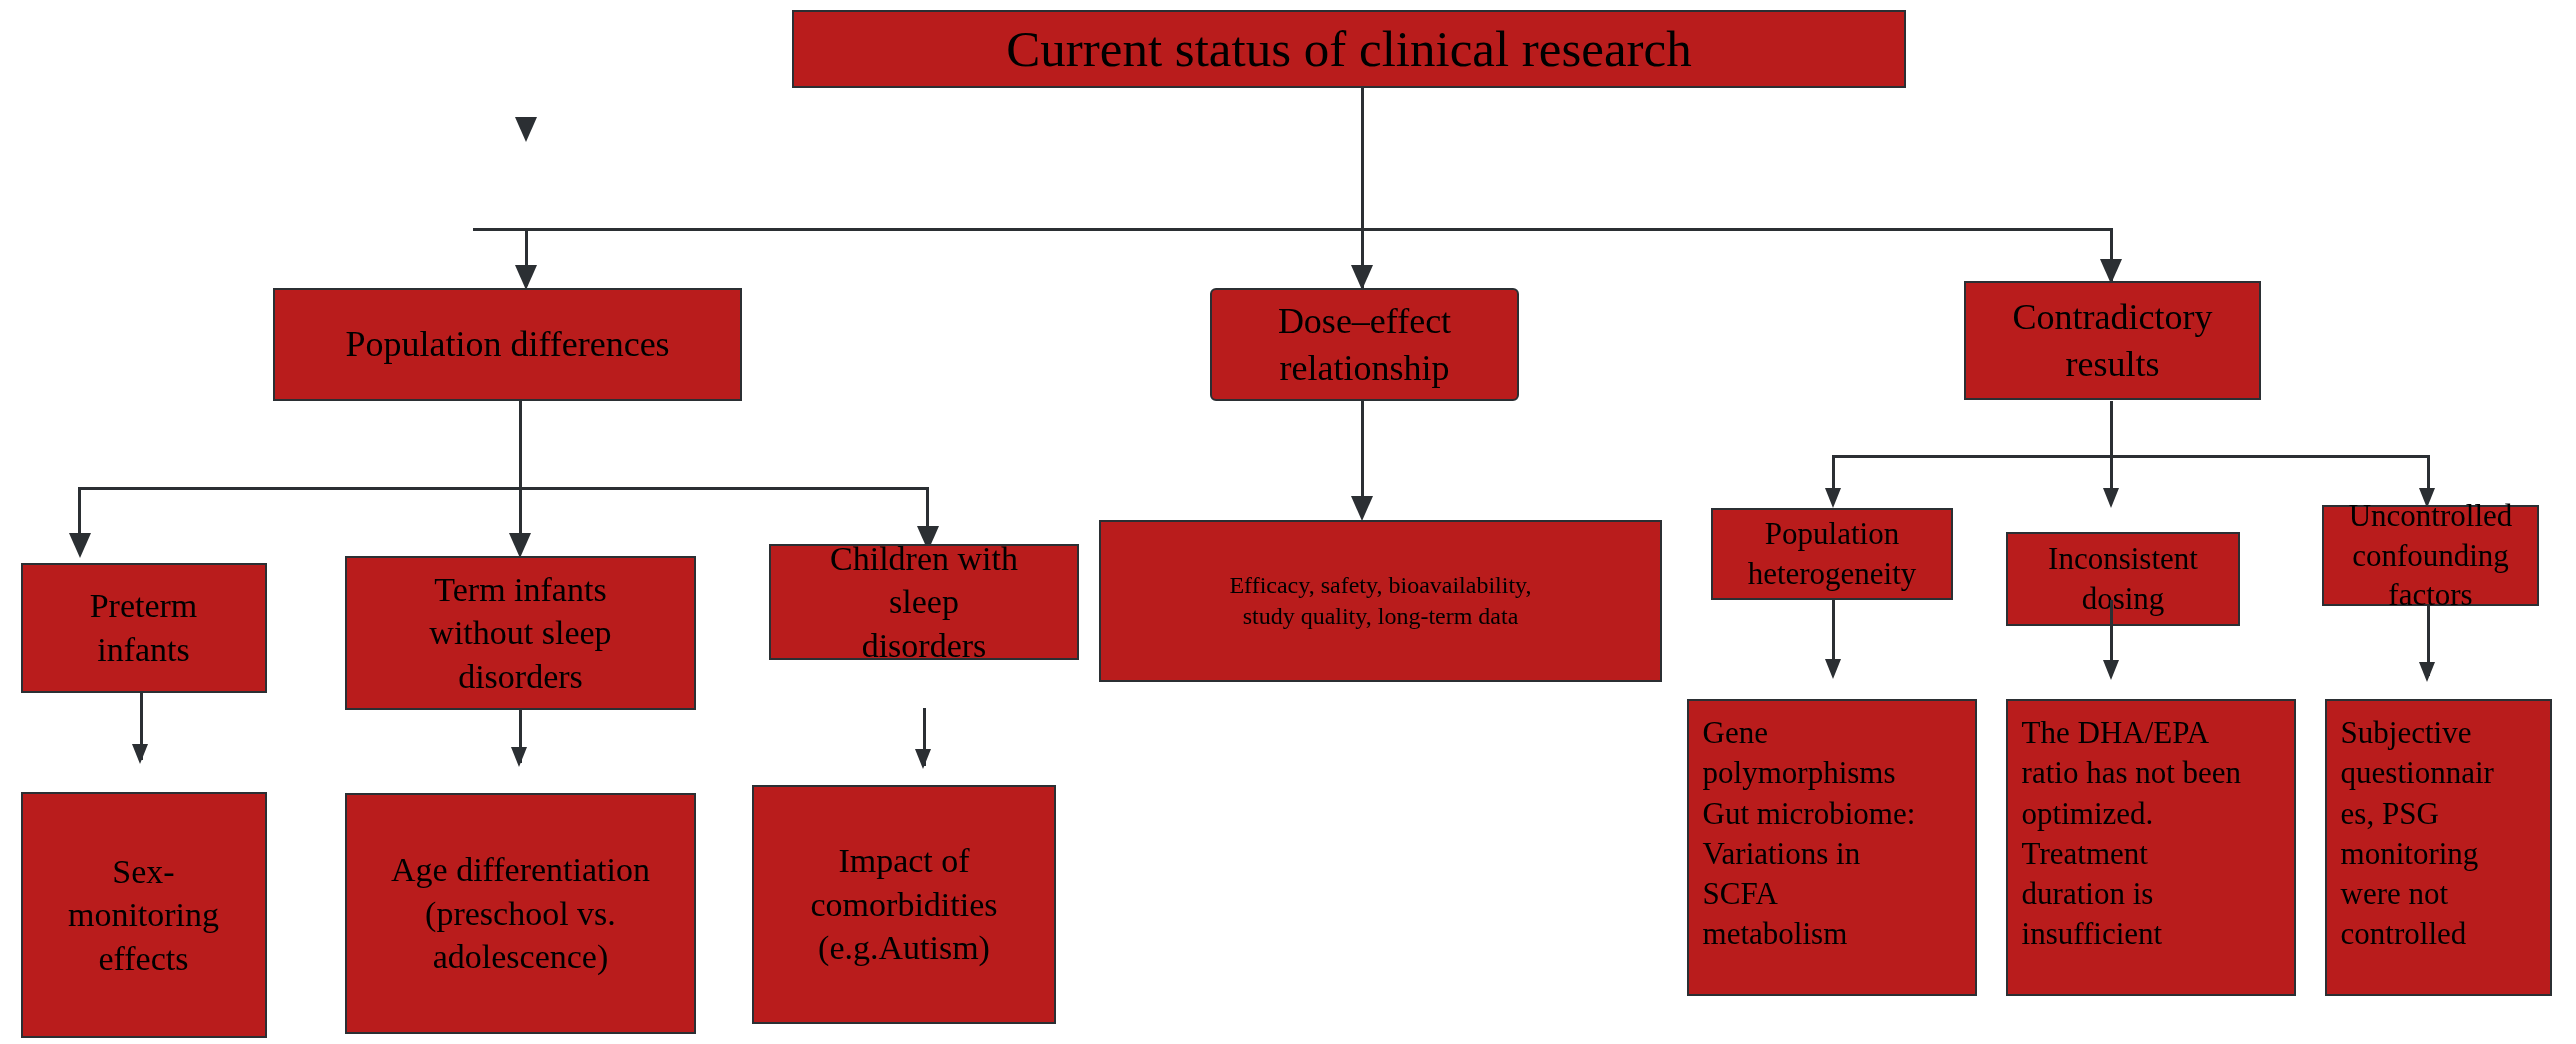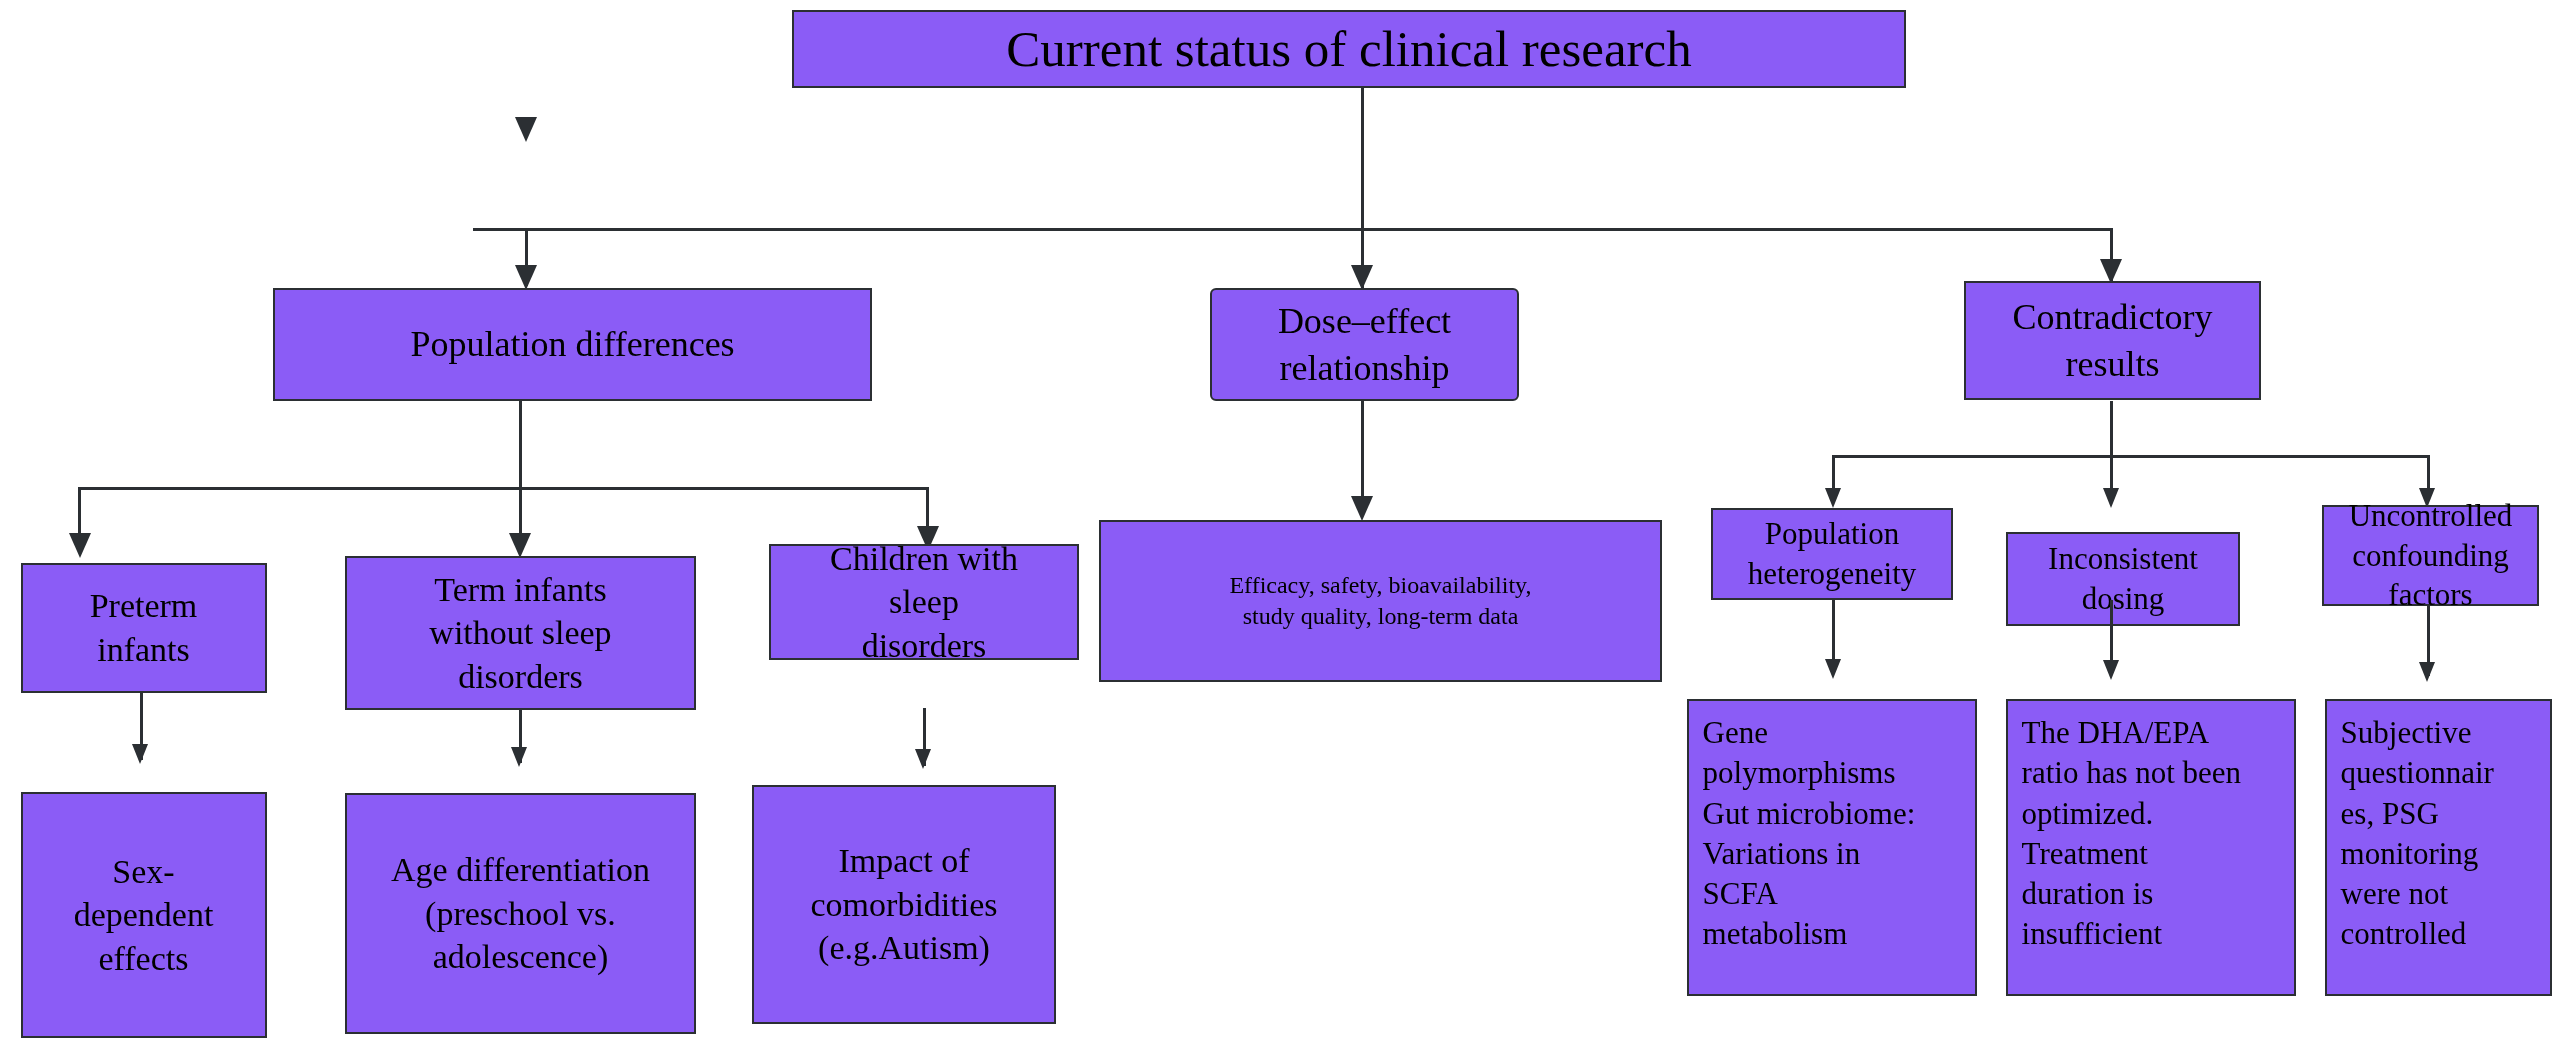--- a/index.html
+++ b/index.html
@@ -17,21 +17,21 @@
     width: 2576px;
     height: 1045px;
     background: #ffffff;
     overflow: hidden;
   }
 
   
   .node {
     position: absolute;
     box-sizing: border-box;
-    background: #8b5cf6;
+    background: #b91c1c;
     border: 2.6px solid #2b2f33;
     display: flex;
     align-items: center;
     justify-content: center;
     text-align: center;
     line-height: 1.28;
     padding: 3.4px 6.8px;
     white-space: pre-line;
   }
   .node.left-text {
@@ -88,21 +88,21 @@
   <div class="arrow" style="left:515px; top:119px; top:117px;"></div>
 
   <div class="vline" style="left:1361px; top:228px; height:60px;"></div>
 
   <div class="vline" style="left:2110px; top:228px; height:53px;"></div>
 
   <div class="arrow" style="left:515px; top:265px;"></div>
   <div class="arrow" style="left:1351px; top:265px;"></div>
   <div class="arrow" style="left:2100px; top:259px;"></div>
 
-  <div class="node t-lvl2" style="left:273px; top:288px; width:599px; height:113px;">Population differences</div>
+  <div class="node t-lvl2" style="left:273px; top:288px; width:469px; height:113px;">Population differences</div>
 
   <div class="node t-lvl2" style="left:1210px; top:288px; width:309px; height:113px;border-radius:6px;">Dose–effect
 relationship</div>
 
   <div class="node t-lvl2" style="left:1964px; top:281px; width:297px; height:119px;">Contradictory
 results</div>
 
   <div class="vline" style="left:519px; top:401px; height:88px;"></div>
   <div class="hline" style="left:78px; top:487px; width:850px;"></div>
 
@@ -128,21 +128,21 @@
   <div class="vline" style="left:140px; top:693px; height:67px;"></div>
   <div class="arrow slim" style="left:132px; top:744px;"></div>
 
   <div class="vline" style="left:519px; top:710px; height:53px;"></div>
   <div class="arrow slim" style="left:511px; top:747px;"></div>
 
   <div class="vline" style="left:923px; top:708px; height:58px;"></div>
   <div class="arrow slim" style="left:915px; top:749px;"></div>
 
   <div class="node t-lvl4" style="left:20.5px; top:792px; width:246px; height:246px;">Sex-
-dependent
+monitoring
 effects</div>
 
   <div class="node t-lvl4" style="left:345px; top:793px; width:351px; height:241px;">Age differentiation
 (preschool vs.
 adolescence)</div>
 
   <div class="node t-lvl4" style="left:752px; top:785px; width:304px; height:239px;">Impact of
 comorbidities
 (e.g.Autism)</div>
 

